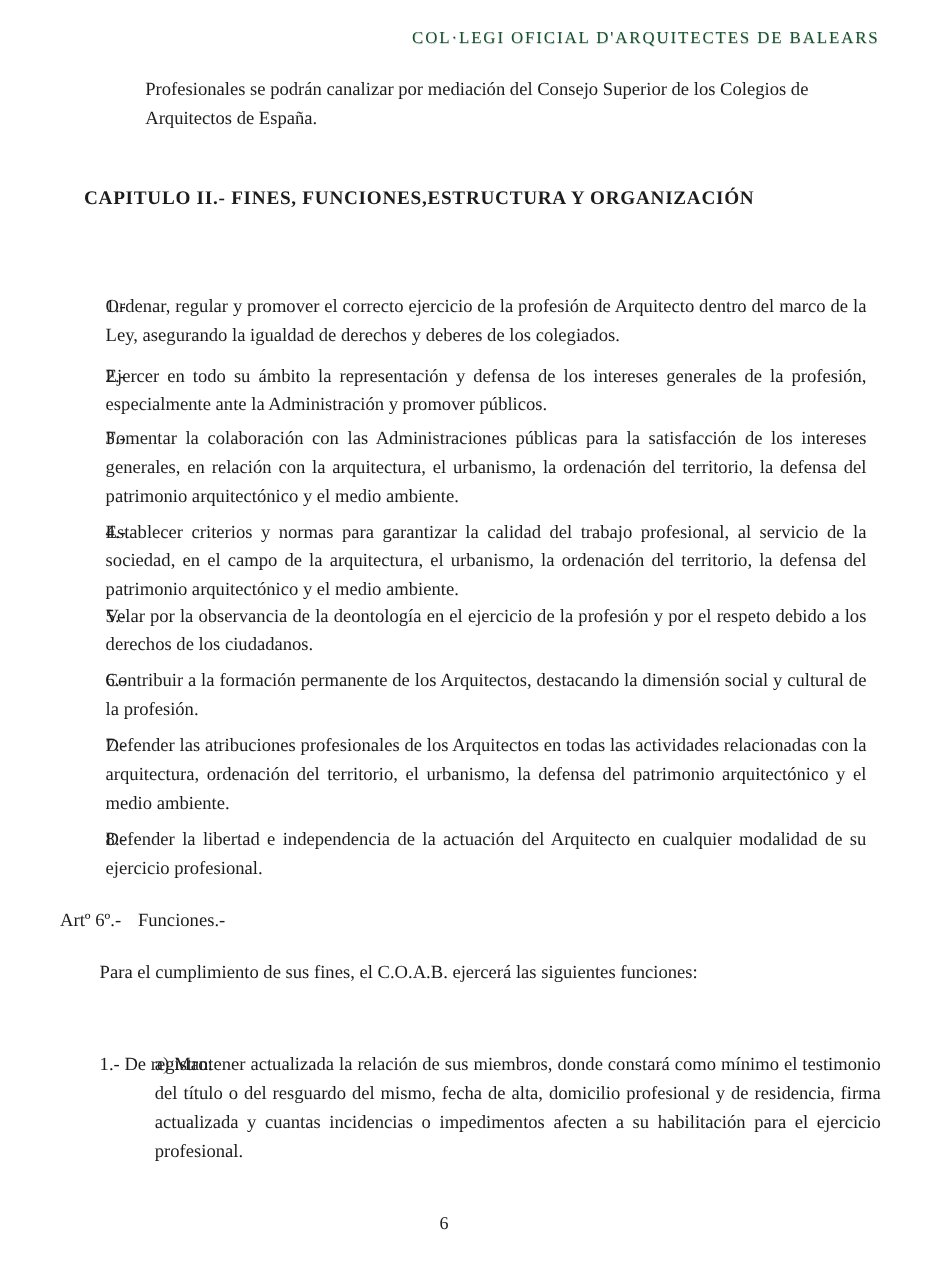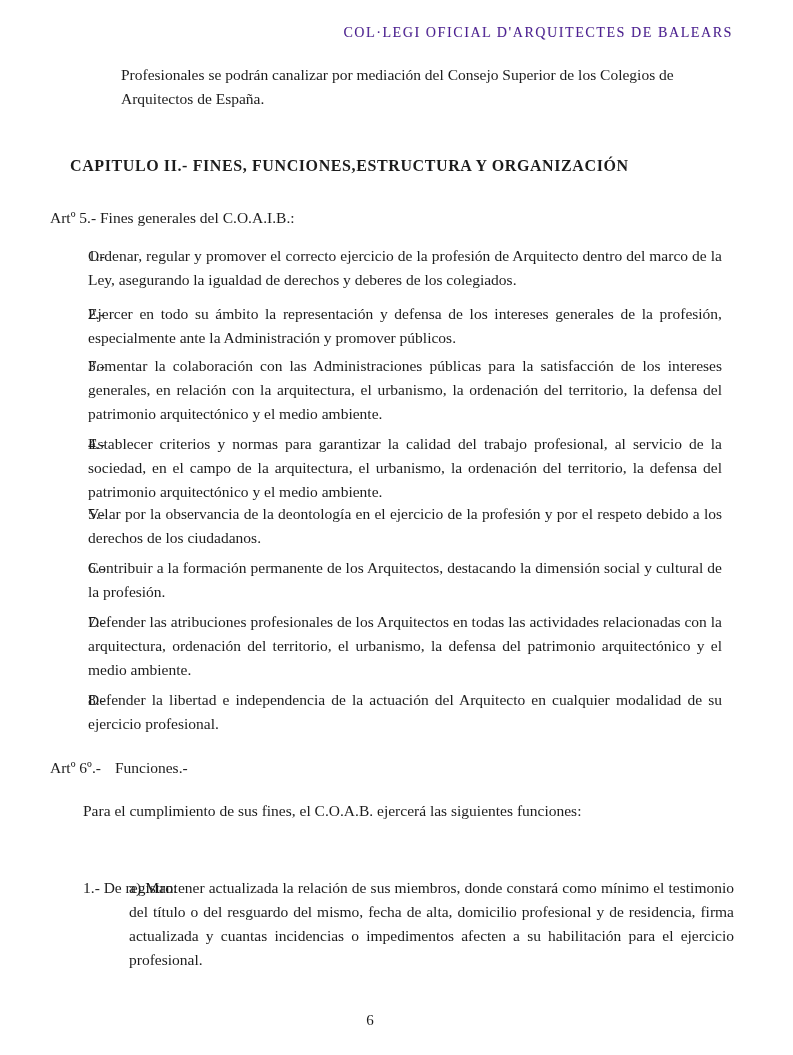--- a/index.html
+++ b/index.html
@@ -17,21 +17,21 @@
     line-height: 24px;
     color: #1c1c1c;
     overflow: hidden;
   }
   .letterhead {
     position: absolute;
     top: 21px;
     right: 60px;
     font-size: 14px;
     letter-spacing: 1.6px;
-    color: #4c1d95;
+    color: #14532d;
     text-shadow: 0.4px 0.4px 0 rgba(135,139,137,0.45);
     white-space: nowrap;
   }
   .intro {
     position: absolute;
     top: 59px;
     left: 117px;
     width: 570px;
   }
   .chapter {
@@ -101,21 +101,20 @@
 <body>
 
 <div class="page">
 
   <div class="letterhead">COL·LEGI OFICIAL D'ARQUITECTES DE BALEARS</div>
 
   <p class="intro" style="margin:4px;">Profesionales se podrán canalizar por mediación del Consejo Superior de los Colegios de Arquitectos de España.</p>
 
   <h1 class="chapter">CAPITULO II.- FINES, FUNCIONES,ESTRUCTURA Y ORGANIZACIÓN</h1>
 
-  <div class="art-heading art5">Artº 5.- Fines generales del C.O.A.I.B.:</div>
 
   <div class="item i1">
     <span class="num">1.-</span>
     <span class="txt">Ordenar, regular y promover el correcto ejercicio de la profesión de Arquitecto dentro del marco de la Ley, asegurando la igualdad de derechos y deberes de los colegiados.</span>
   </div>
   <div class="item i2">
     <span class="num">2.-</span>
     <span class="txt">Ejercer en todo su ámbito la representación y defensa de los intereses generales de la profesión, especialmente ante la Administración y promover públicos.</span>
   </div>
   <div class="item i3">

